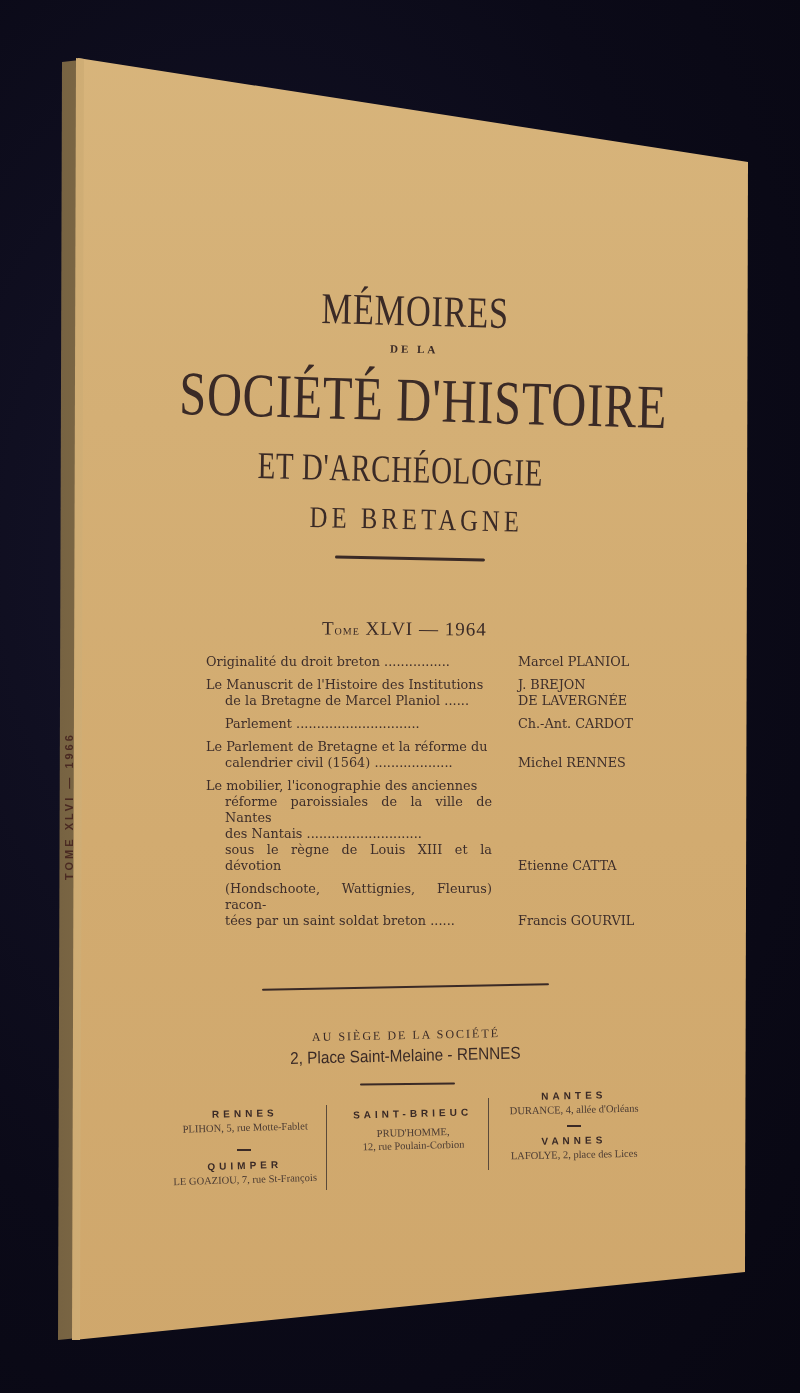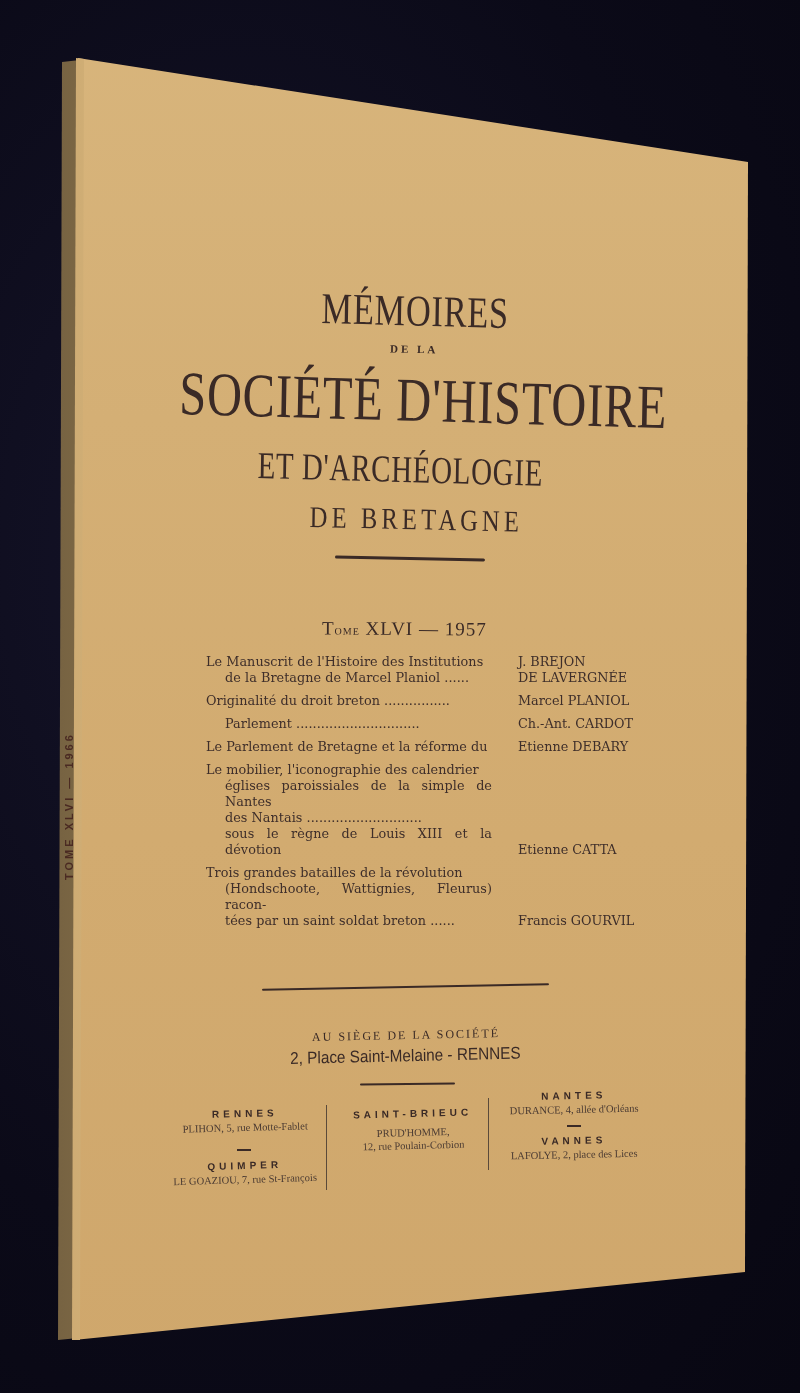--- a/index.html
+++ b/index.html
@@ -80,72 +80,72 @@
 
 <div class="t title-big memoires">MÉMOIRES</div>
 <div class="t dela">DE LA</div>
 <div class="t title-big societe">SOCIÉTÉ D'HISTOIRE</div>
 <div class="t title-big archeo">ET D'ARCHÉOLOGIE</div>
 <div class="t title-big bretagne">DE BRETAGNE</div>
 
 <div class="rule rule1"></div>
 
 <div class="t tome">
-  <span>T</span><span class="sc">OME</span><span> XLVI — 1957</span>
+  <span>T</span><span class="sc">OME</span><span> XLVI — 1964</span>
 </div>
 
 <div class="toc">
+  <div class="entry">
+    <div class="title">
+      <span class="line">Originalité du droit breton ................</span>
+    </div>
+    <div class="author">
+      <span class="l">Marcel PLANIOL</span>
+    </div>
+  </div>
   <div class="entry">
     <div class="title">
       <span class="line">Le Manuscrit de l'Histoire des Institutions</span>
       <span class="line indent">de la Bretagne de Marcel Planiol ......</span>
     </div>
     <div class="author">
       <span class="l">J. BREJON</span>
       <span class="l">DE LAVERGNÉE</span>
-    </div>
-  </div>
-  <div class="entry">
-    <div class="title">
-      <span class="line">Originalité du droit breton ................</span>
-    </div>
-    <div class="author">
-      <span class="l">Marcel PLANIOL</span>
     </div>
   </div>
   <div class="entry">
     <div class="title">
       <span class="line indent">Parlement ..............................</span>
     </div>
     <div class="author">
       <span class="l">Ch.-Ant. CARDOT</span>
     </div>
   </div>
   <div class="entry">
     <div class="title">
       <span class="line">Le Parlement de Bretagne et la réforme du</span>
+      <span class="line indent">calendrier civil (1564) ...................</span>
     </div>
     <div class="author">
-      <span class="l">Etienne DEBARY</span>
+      <span class="l">Michel RENNES</span>
     </div>
   </div>
   <div class="entry">
     <div class="title">
-      <span class="line">Le mobilier, l'iconographie des calendrier</span>
-      <span class="line indent">églises paroissiales de la simple de Nantes</span>
+      <span class="line">Le mobilier, l'iconographie des anciennes</span>
+      <span class="line indent">réforme paroissiales de la ville de Nantes</span>
       <span class="line indent">des Nantais ............................</span>
       <span class="line indent">sous le règne de Louis XIII et la dévotion</span>
     </div>
     <div class="author">
       <span class="l">Etienne CATTA</span>
     </div>
   </div>
   <div class="entry">
     <div class="title">
-      <span class="line">Trois grandes batailles de la révolution</span>
       <span class="line indent">(Hondschoote, Wattignies, Fleurus) racon-</span>
       <span class="line indent">tées par un saint soldat breton ......</span>
     </div>
     <div class="author">
       <span class="l">Francis GOURVIL</span>
     </div>
   </div>
 </div>
 
 <div class="rule rule2"></div>

